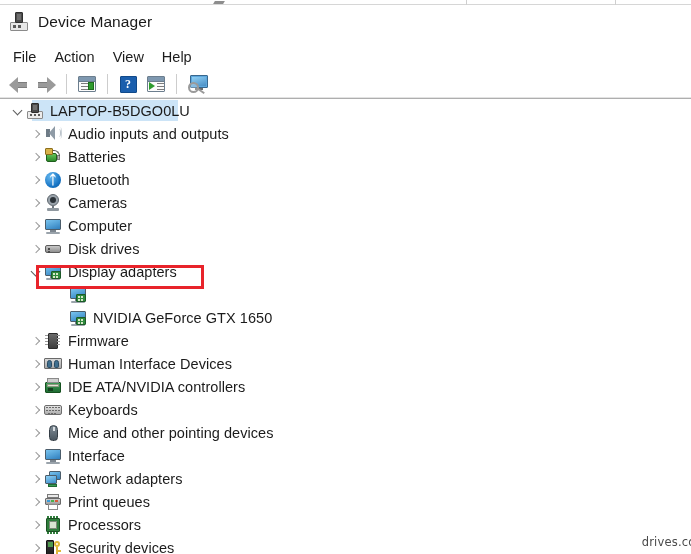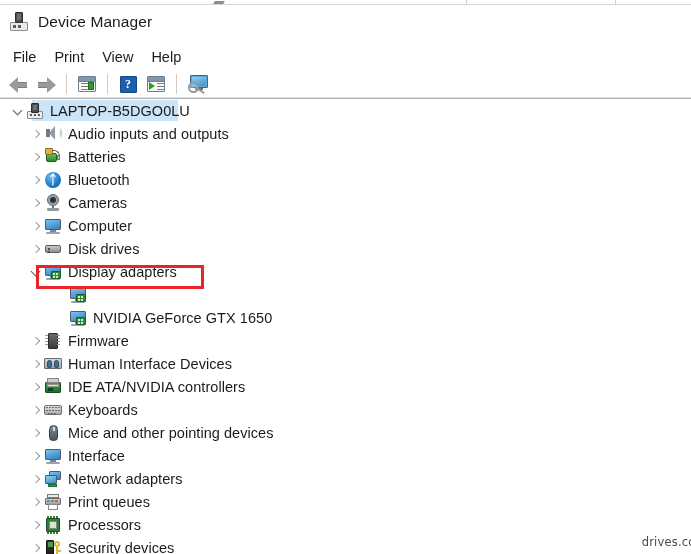--- a/index.html
+++ b/index.html
@@ -620,21 +620,21 @@
       <div class="dm-icon">
         <div class="dm-base"></div>
         <div class="dm-tower"></div>
       </div>
     </div>
     <div class="title-text">Device Manager</div>
   </div>
 
   <div class="menubar">
     <div class="menu-item">File</div>
-    <div class="menu-item">Print</div>
+    <div class="menu-item">Action</div>
     <div class="menu-item">View</div>
     <div class="menu-item">Help</div>
   </div>
 
   <div class="toolbar">
     <div style="width:4px"></div>
     <div class="tb-btn">
       <div class="arrow back">
         <div class="shaft"></div>
           <div class="head"></div>

